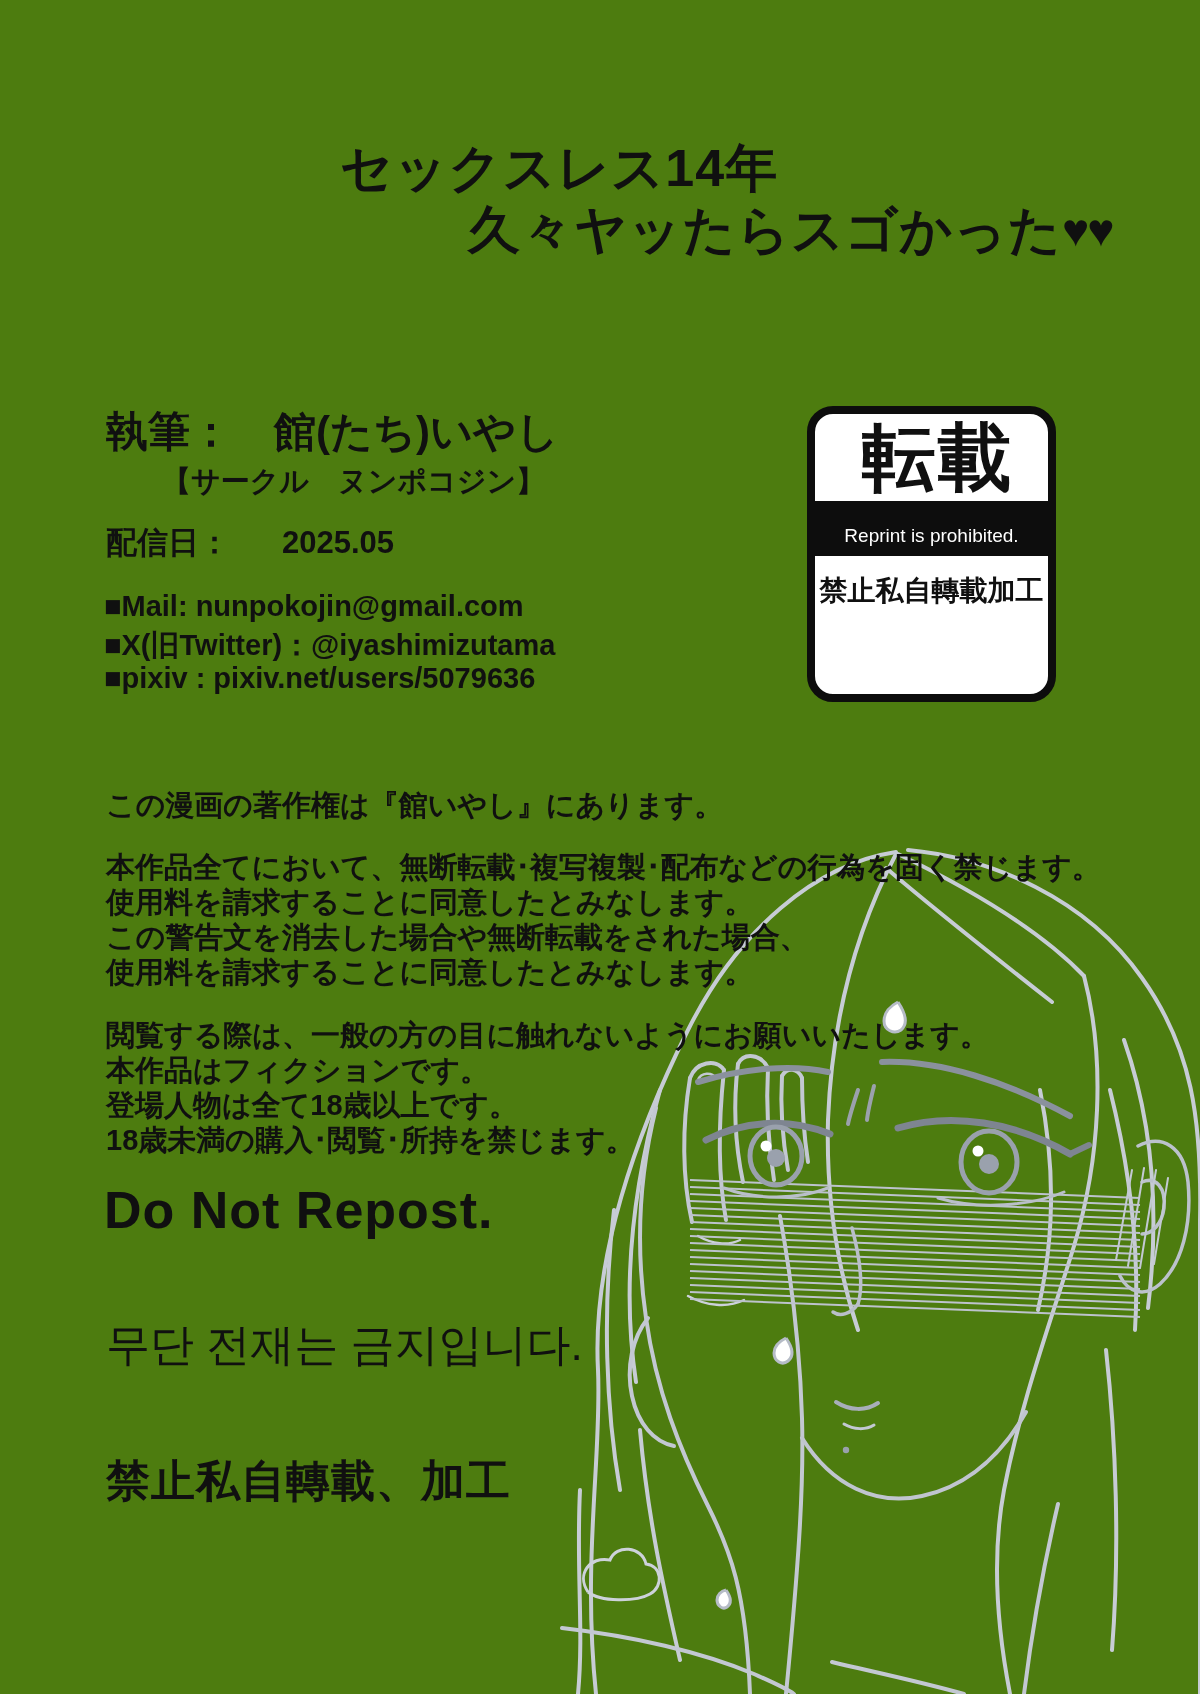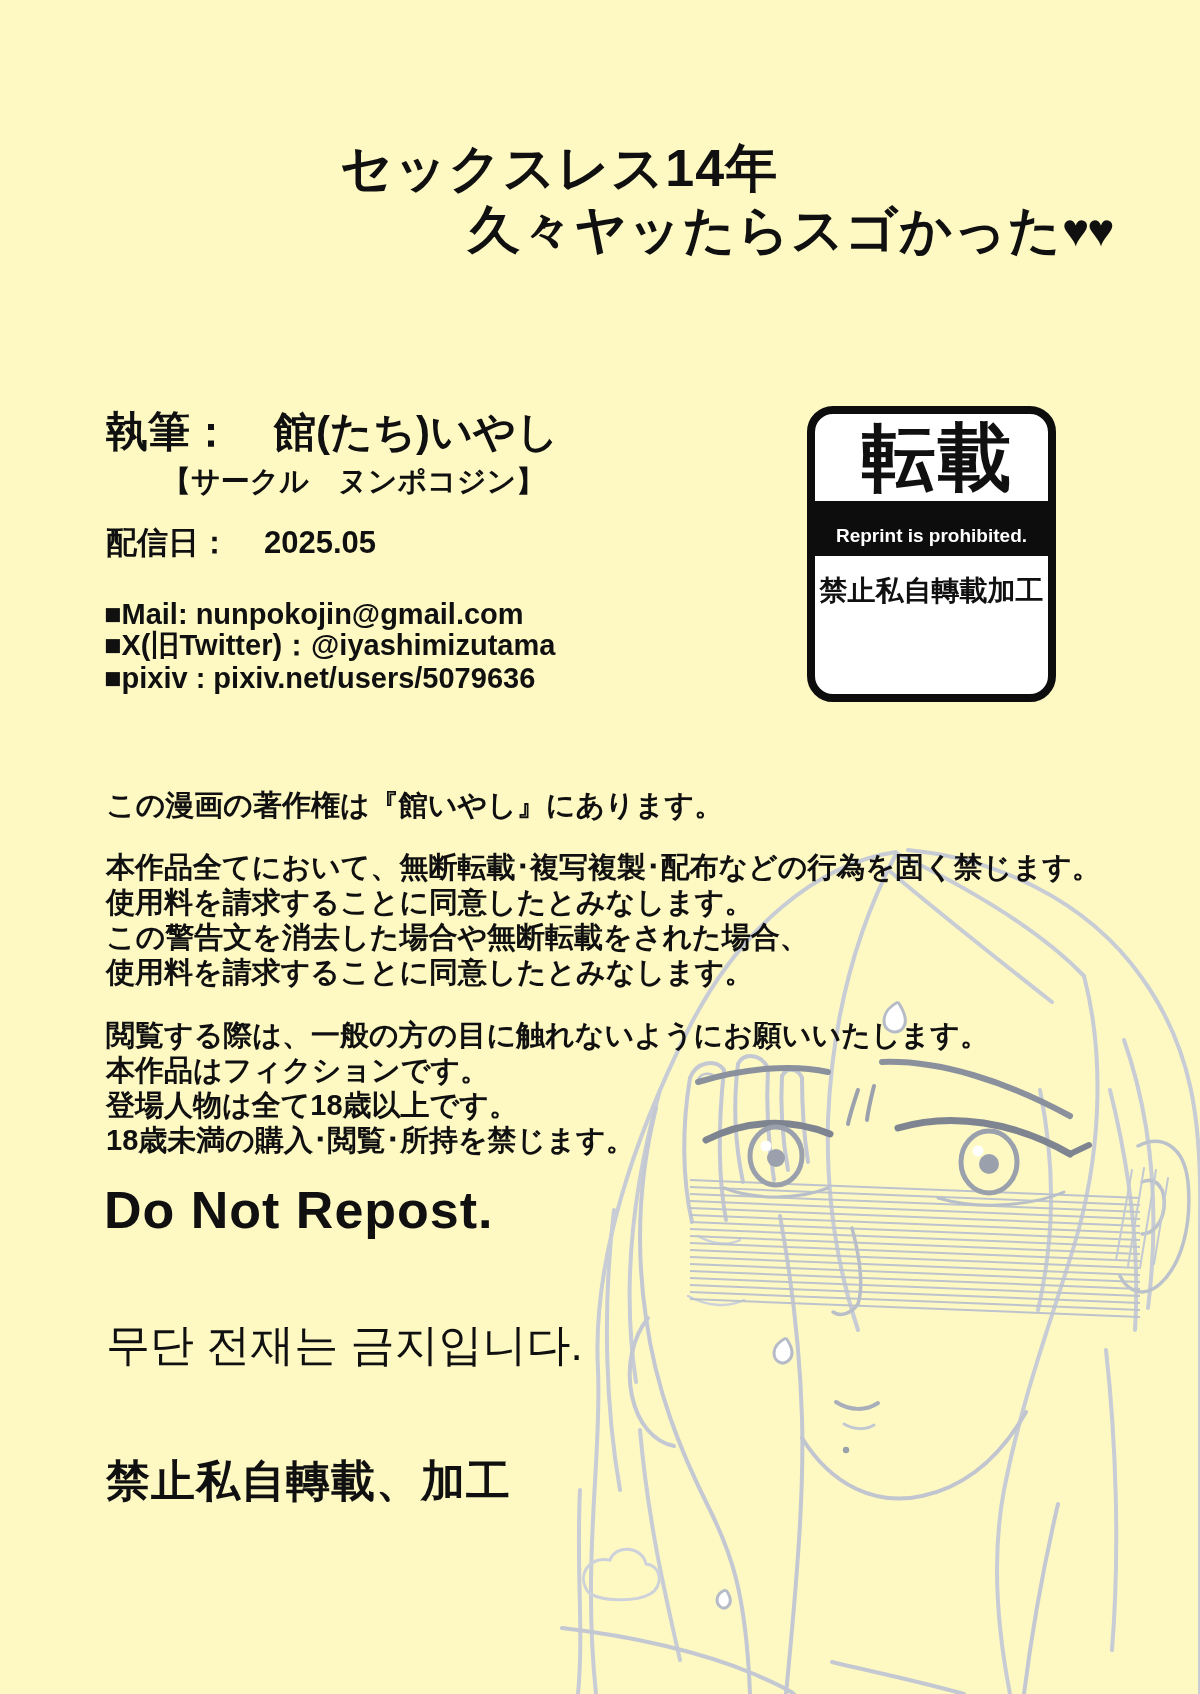--- a/index.html
+++ b/index.html
@@ -1,48 +1,48 @@
 <!DOCTYPE html>
 <html><head>
 <meta charset="utf-8">
 <style>
   html,body{margin:0;padding:0;background:#888;}
   .page{
     position:relative;
     width:1200px;height:1694px;
-    background:#fef9c3;
+    background:#4d7c0f;
     overflow:hidden;
     font-family:"Liberation Sans","DejaVu Sans",sans-serif;
     color:#101010;
   }
   .abs{position:absolute;white-space:nowrap;}
   .txt{z-index:2;}
   
   .title-l1{left:340px;top:134px;font-size:52px;font-weight:bold;letter-spacing:1px;}
   .title-l2{left:468px;top:196px;font-size:52px;font-weight:bold;letter-spacing:1px;}
   .hearts{font-size:46px;letter-spacing:-2px;vertical-align:2px;}
   
   .author-line{left:106px;top:404px;font-size:42px;font-weight:bold;}
   .circle-line{left:162px;top:462px;font-size:29px;font-weight:bold;}
   .release-line{left:106px;top:522px;font-size:31px;font-weight:bold;}
-  .release-value{margin-left:34px;}
+  .release-value{margin-left:52px;}
   .contact{left:104px;font-size:29px;font-weight:bold;}
-  .contact-mail{top:590px;margin-top:8px;}
+  .contact-mail{top:590px;}
   .contact-x{top:626px;}
   .contact-pixiv{top:662px;}
   
   .stamp{
     left:807px;top:406px;width:249px;height:296px;
     box-sizing:border-box;border:8px solid #0d0d0d;border-radius:26px;
     background:#ffffff;display:flex;flex-direction:column;align-items:stretch;
     overflow:hidden;z-index:3;text-align:center;
   }
   .stamp-big{font-size:74px;font-weight:bold;line-height:0.98;letter-spacing:2px;}
   .stamp-top{padding-top:8px;padding-left:12px;}
-  .stamp-bar{background:#0d0d0d;color:#ffffff;font-size:19px;font-weight:bold;
+  .stamp-bar{background:#0d0d0d;color:#ffffff;font-size:19px;font-weight:normal;
     padding:24px 0 9px 0;margin-top:6px;}
   .stamp-bottom{font-size:28px;font-weight:bold;padding-top:16px;letter-spacing:0px;}
   
   .copyright-line{left:106px;top:786px;font-size:29px;font-weight:bold;}
   .para{left:106px;font-size:29px;font-weight:bold;line-height:35px;}
   .para1{top:850px;}
   .para2{top:1018px;}
   .english-notice{left:104px;top:1180px;font-size:52px;font-weight:bold;letter-spacing:1px;}
   .korean-notice{left:106px;top:1316px;font-size:44px;font-weight:400;}
   .chinese-notice{left:106px;top:1452px;font-size:44px;font-weight:bold;letter-spacing:1px;}

